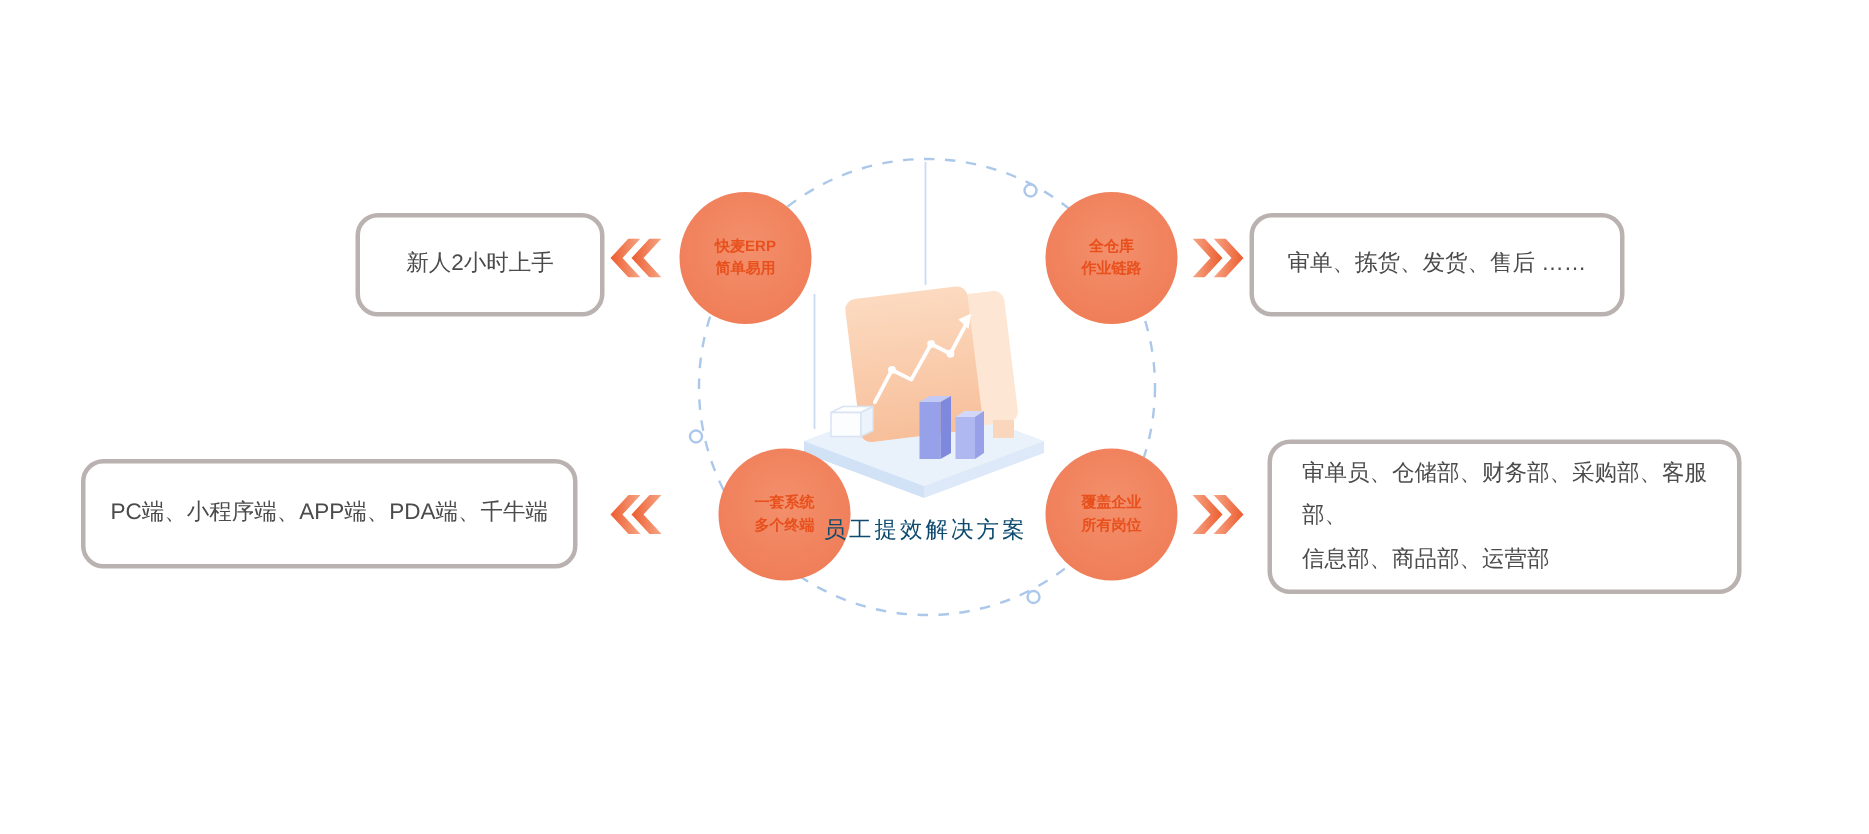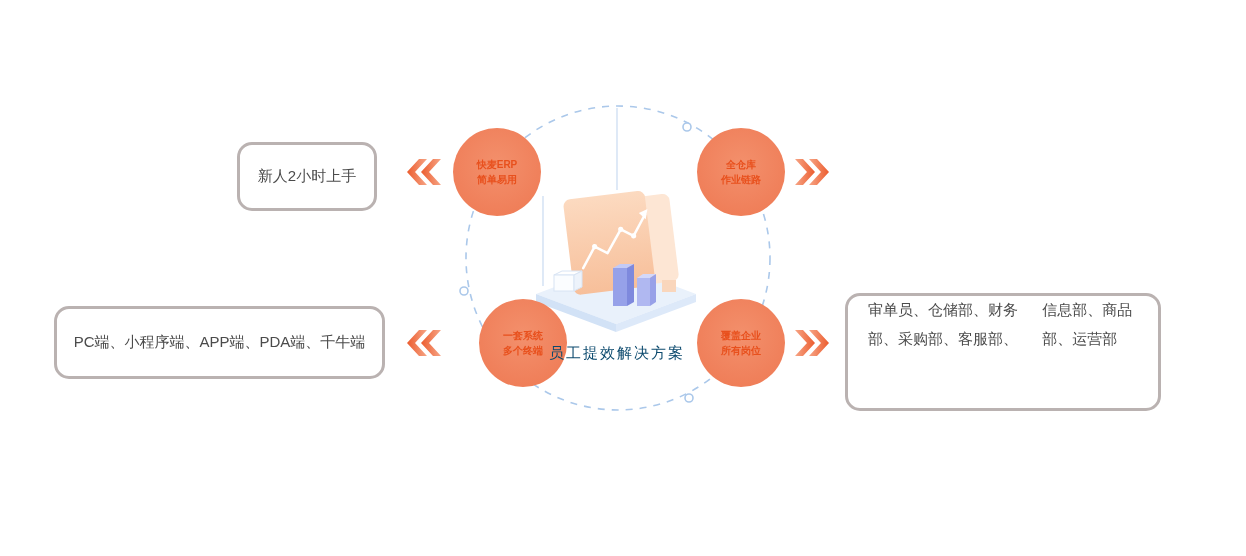--- a/index.html
+++ b/index.html
@@ -21,25 +21,25 @@
   .badge.pos-tl{left:453px;top:128px} .badge.pos-tr{left:697px;top:128px}
   .badge.pos-bl{left:479px;top:299px} .badge.pos-br{left:697px;top:299px}
 
   
   .box {
     position:absolute; background:#ffffff; border:3px solid #bab2b1; border-radius:15px;
     display:flex; align-items:center; justify-content:center;
     color:#4b4b4b; font-size:15px; z-index:3;
   }
   .box .box-text { text-align:center; line-height:1.5; }
-  .box.pos-tl{left:237px;top:142px;width:140px;height:69px}
+  .box.pos-tl{left:237px;top:142px;width:166px;height:69px}
   .box.pos-tr{left:833px;top:142px;width:250px;height:69px}
   .box.pos-bl{left:54px;top:306px;width:331px;height:73px}
-  .box.pos-br{left:845px;top:293px;width:316px;height:118px;
-              flex-direction:row; align-items:flex-start; padding:0 20px;}
+  .box.pos-br{left:845px;top:293px;width:316px;height:103px;
+              flex-direction:column; align-items:flex-start; padding:0 20px;}
   .box.pos-br .box-text { text-align:left; line-height:1.9; }
 
   
   .chev { position:absolute; z-index:3; }
   .chev.pos-lt{left:406px;top:159px} .chev.pos-lb{left:406px;top:330px}
   .chev.pos-rt{left:794px;top:159px} .chev.pos-rb{left:794px;top:330px}
 
   .illus { position:absolute; left:516px; top:176px; z-index:2; }
 
   .center-label {
@@ -141,20 +141,23 @@
     <path d="M15,0 h8 l12,13 -12,13 h-8 l12,-13 z" fill="url(#chevR)"></path>
   </svg>
   <svg class="chev pos-rb" width="36" height="26" viewBox="0 0 36 26">
     <path d="M1,0 h8 l12,13 -12,13 h-8 l12,-13 z" fill="url(#chevR)"></path>
     <path d="M15,0 h8 l12,13 -12,13 h-8 l12,-13 z" fill="url(#chevR)"></path>
   </svg>
 
   <div class="box pos-tl">
     <span class="box-text">新人2小时上手</span>
   </div>
+  <div class="box pos-tr">
+    <span class="box-text">审单、拣货、发货、售后 ……</span>
+  </div>
   <div class="box pos-bl">
     <span class="box-text">PC端、小程序端、APP端、PDA端、千牛端</span>
   </div>
   <div class="box pos-br">
     <span class="box-text">审单员、仓储部、财务部、采购部、客服部、</span>
     <span class="box-text">信息部、商品部、运营部</span>
   </div>
 
 </div>
 

